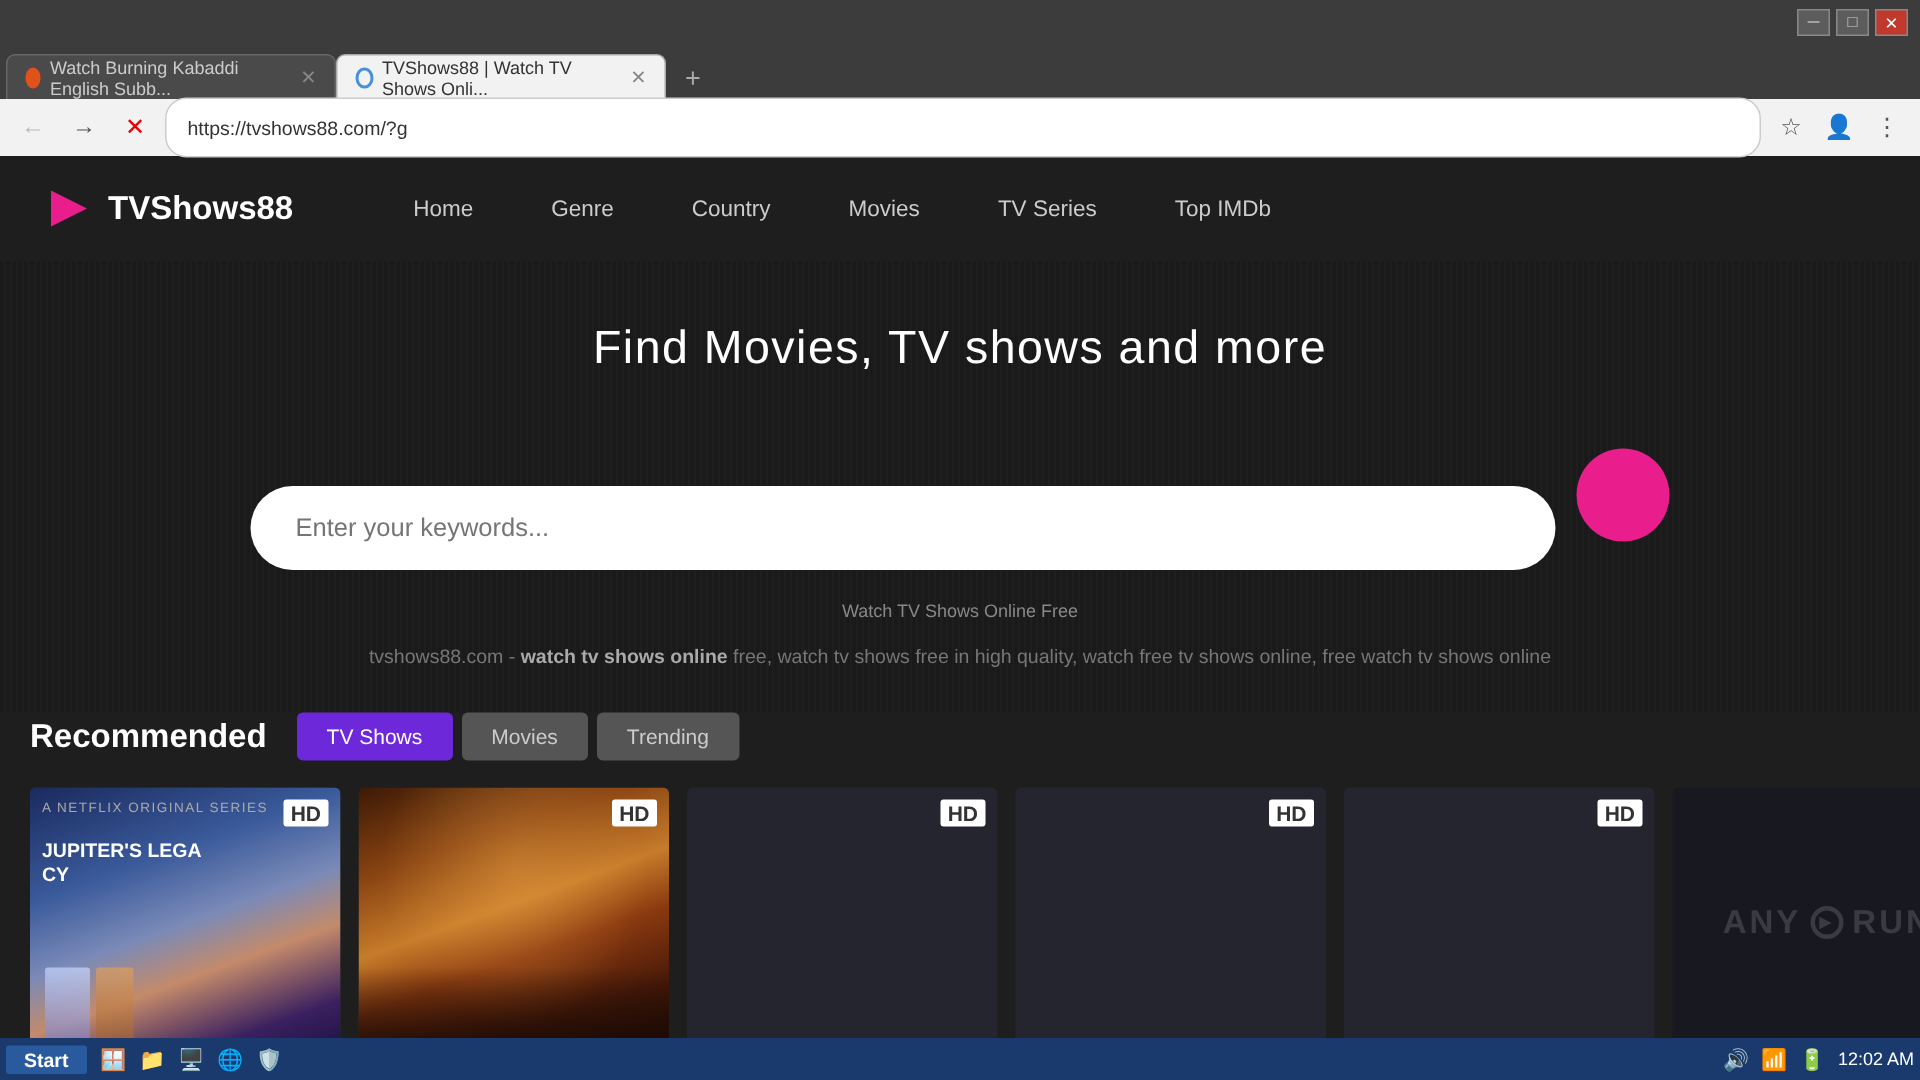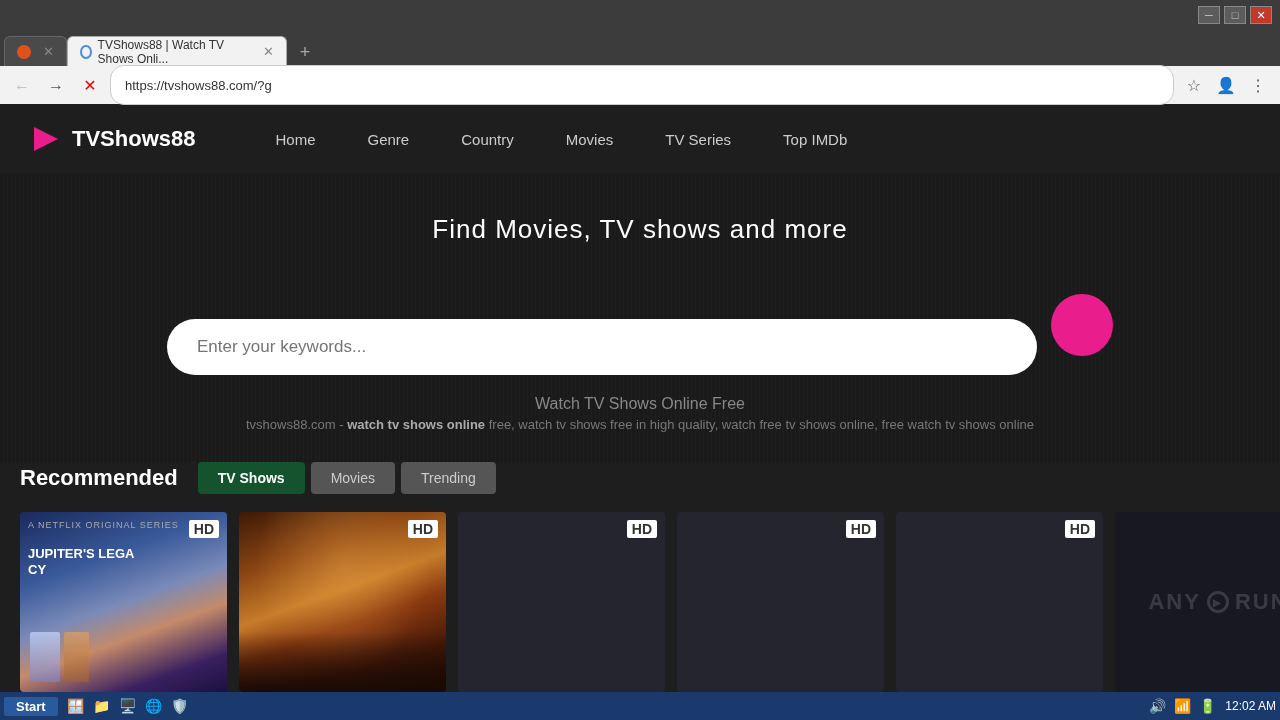--- a/index.html
+++ b/index.html
@@ -31,36 +31,36 @@
     
     .site-nav { display: flex; align-items: center; padding: 0 30px; height: 70px; background: #1e1e1e; }
     .logo { display: flex; align-items: center; gap: 10px; margin-right: 80px; text-decoration: none; text-align: center; }
     .logo-icon { width: 32px; height: 32px; }
     .logo-text { font-size: 22px; font-weight: bold; color: #fff; }
     .nav-links { display: flex; gap: 52px; }
     .nav-link { color: #ccc; text-decoration: none; font-size: 15px; }
 
     
     .hero { background: #1a1a1a; background-image: repeating-linear-gradient(90deg, transparent, transparent 3px, rgba(255,255,255,0.02) 3px, rgba(255,255,255,0.02) 4px); padding: 40px 20px 30px; text-align: center; }
-    .hero h1 { font-size: 26px; font-weight: 300; color: #fff; margin-bottom: 30px; letter-spacing: 1px; }
+    .hero h1 { font-size: 31px; font-weight: 300; color: #fff; margin-bottom: 30px; letter-spacing: 1px; }
     .search-row { display: flex; align-items: center; justify-content: center; gap: 0; margin-bottom: 20px; }
     .search-input-wrap { position: relative; width: 870px; }
     .search-input { width: 100%; height: 56px; border-radius: 28px; border: none; padding: 0 30px; font-size: 17px; color: #aaa; outline: none; background: #fff; margin-top: 44px; }
     .search-btn { width: 62px; height: 62px; border-radius: 50%; background: #e91e8c; border: none; margin-left: 14px; cursor: pointer; flex-shrink: 0; }
-    .sub-text { color: #888; font-size: 16px; margin-bottom: 4px; }
+    .sub-text { color: #888; font-size: 12px; margin-bottom: 16px; }
     .sub-text-links { color: #777; font-size: 13px; }
     .sub-text-links strong { color: #aaa; font-weight: 600; }
 
     
     .recommended { padding: 0 20px; }
     .rec-header { display: flex; align-items: center; gap: 20px; margin-bottom: 18px; }
     .rec-title { font-size: 22px; font-weight: 600; color: #fff; }
     .rec-tabs { display: flex; gap: 6px; }
     .rec-tab { padding: 8px 20px; border-radius: 4px; font-size: 14px; cursor: pointer; border: none; }
-    .rec-tab.active { background: #14532d; color: #fff; font-weight: bold; }
+    .rec-tab.active { background: #6d28d9; color: #fff; }
     .rec-tab.inactive { background: #555; color: #ccc; }
 
     
     .movie-grid { display: flex; gap: 12px; }
     .movie-card { position: relative; width: 207px; height: 180px; background: #2a2a2a; border-radius: 4px; overflow: hidden; flex-shrink: 0; }
     .hd-badge { position: absolute; top: 8px; right: 8px; background: #fff; color: #333; font-size: 14px; font-weight: bold; padding: 1px 5px; border-radius: 2px; }
 
     
     .status-bar { background: #f2f2f2; height: 28px; display: flex; align-items: center; padding: 0 10px; justify-content: space-between; }
     .status-left { font-size: 12px; color: #333; }
@@ -80,20 +80,21 @@
     <div class="title-bar-controls">
       <div class="title-bar-btn">─</div>
       <div class="title-bar-btn">□</div>
       <div class="title-bar-btn" style="background:#c0392b;color:#fff;">✕</div>
     </div>
   </div>
 
   <div class="tab-bar">
     <div class="tab">
       <div class="tab-favicon orange"></div>
+      <span>Watch Burning Kabaddi English Subb...</span>
       <span class="tab-close">✕</span>
     </div>
     <div class="tab active">
       <div class="tab-favicon blue"></div>
       <span>TVShows88 | Watch TV Shows Onli...</span>
       <span class="tab-close">✕</span>
     </div>
     <div class="tab-add">+</div>
   </div>
 

